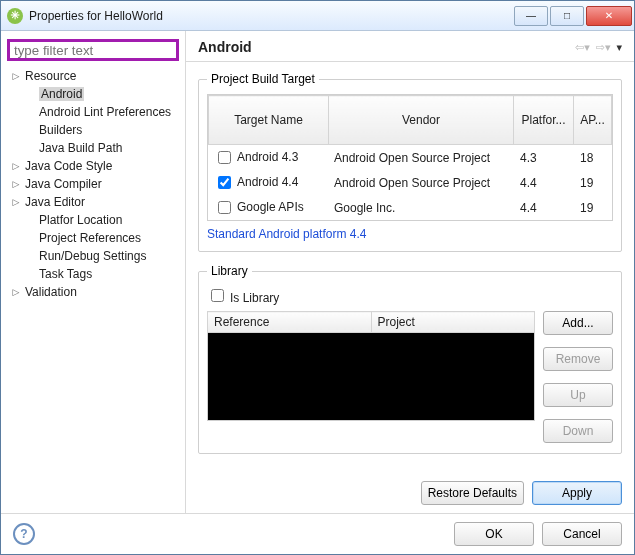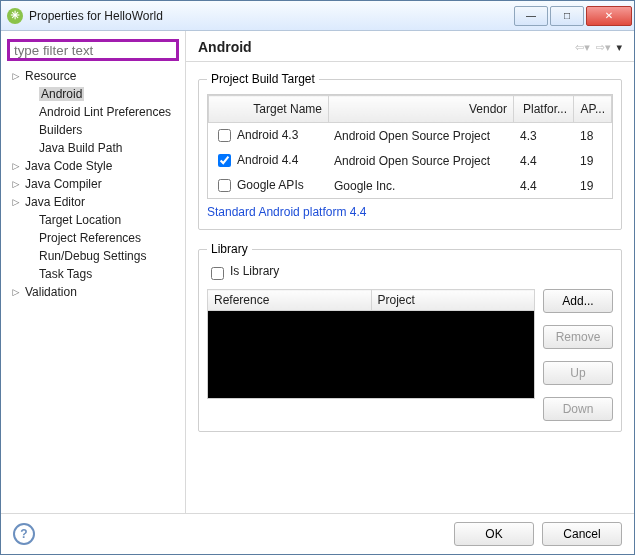--- a/index.html
+++ b/index.html
@@ -22,28 +22,28 @@
   .content { flex:1; display:flex; flex-direction:column; min-width:0; }
   .content-header { display:flex; align-items:center; padding:8px 10px 6px 12px; border-bottom:1px solid #d9d9d9;}
   .content-header h1 { margin:0; font-size:14px; font-weight:bold; flex:1; }
   .nav-icons { display:flex; gap:2px; align-items:center;}
   .nav-icons span { color:#b9b9b9; font-size:11px; padding:0 2px;}
   .nav-icons .menu-drop { color:#333; }
   .content-body { flex:1; padding:10px 12px 4px 12px; overflow:auto; }
   fieldset.group { border:1px solid #cfcfcf; border-radius:2px; padding:8px 8px 10px 8px; margin:0 0 12px 0;}
   fieldset.group legend { padding:0 4px; color:#000000; }
   table.target { width:100%; border:1px solid #cfcfcf; border-collapse:collapse; background:#fff; }
-  table.target th { background:linear-gradient(#fdfdfd,#ececec); border:1px solid #d4d4d4; font-weight:normal; text-align:right; padding:6px 6px; font-size:12px;}
+  table.target th { background:linear-gradient(#fdfdfd,#ececec); border:1px solid #d4d4d4; font-weight:normal; text-align:center; padding:17px 6px; font-size:12px;}
   table.target td { border-bottom:0; padding:3px 6px; font-size:12px; }
   table.target tbody { display:block; max-height:80px; overflow:auto; }
   table.target thead, table.target tbody tr { display:table; width:100%; table-layout:fixed;}
   .col-name{width:120px;} .col-vendor{width:auto;} .col-plat{width:60px;} .col-api{width:38px;}
   .chk { width:13px; height:13px; vertical-align:middle; margin-right:6px;}
   .std-text{ margin-top:6px; color:#1d4ed8;}
-  .lib-top { display:flex; align-items:flex-start; margin-bottom:6px;}
+  .lib-top { display:flex; align-items:flex-end; margin-bottom:6px;}
   .libgrid { display:flex; gap:8px;}
   .lib-table-wrap { flex:1; }
   table.libtable { width:100%; border:1px solid #cfcfcf; border-collapse:collapse; background:#000000; height:110px;}
   table.libtable th { background:linear-gradient(#fdfdfd,#ececec); border:1px solid #d4d4d4; font-weight:normal; text-align:left; padding:3px 6px;}
   .lib-btns { width:70px; display:flex; flex-direction:column; gap:12px;justify-content:flex-end; }
   button.side { height:24px; border:1px solid #adadad; background:linear-gradient(#fdfdfd,#e8e8e8); border-radius:3px; font-size:12px;}
   button.side:disabled { color:#9c9c9c; }
   .content-actions { display:flex; justify-content:flex-end; gap:8px; padding:4px 12px 8px 12px;}
   .content-actions button { min-width:90px; height:24px; border:1px solid #adadad; background:linear-gradient(#fdfdfd,#e8e8e8); border-radius:3px; font-size:12px; }
   .content-actions button.primary { border-color:#4a90d9; background:linear-gradient(#eaf3fc,#cfe5fb); box-shadow:0 0 0 1px #bcd9f6 inset;}
@@ -99,21 +99,21 @@
           <div class="tree-item" style="padding-left: 4px;">
             <span class="tw">▷</span>
             <span class="label">Java Compiler</span>
           </div>
           <div class="tree-item" style="padding-left: 4px;">
             <span class="tw">▷</span>
             <span class="label">Java Editor</span>
           </div>
           <div class="tree-item" style="padding-left: 18px;">
             <span class="tw"></span>
-            <span class="label">Target Location</span>
+            <span class="label">Platfor Location</span>
           </div>
           <div class="tree-item" style="padding-left: 18px;">
             <span class="tw"></span>
             <span class="label">Project References</span>
           </div>
           <div class="tree-item" style="padding-left: 18px;">
             <span class="tw"></span>
             <span class="label">Run/Debug Settings</span>
           </div>
           <div class="tree-item" style="padding-left: 18px;">
@@ -200,20 +200,24 @@
               <button class="side">Add...</button>
               <button class="side" disabled="">Remove</button>
               <button class="side" disabled="">Up</button>
               <button class="side" disabled="">Down</button>
             </div>
           </div>
         </fieldset>
 
       </div>
 
+      <div class="content-actions">
+        <button>Restore Defaults</button>
+        <button class="primary">Apply</button>
+      </div>
     </div>
   </div>
 
   <div class="footer">
     <div class="help">?</div>
     <div class="spacer"></div>
     <button>OK</button>
     <button>Cancel</button>
   </div>
 

